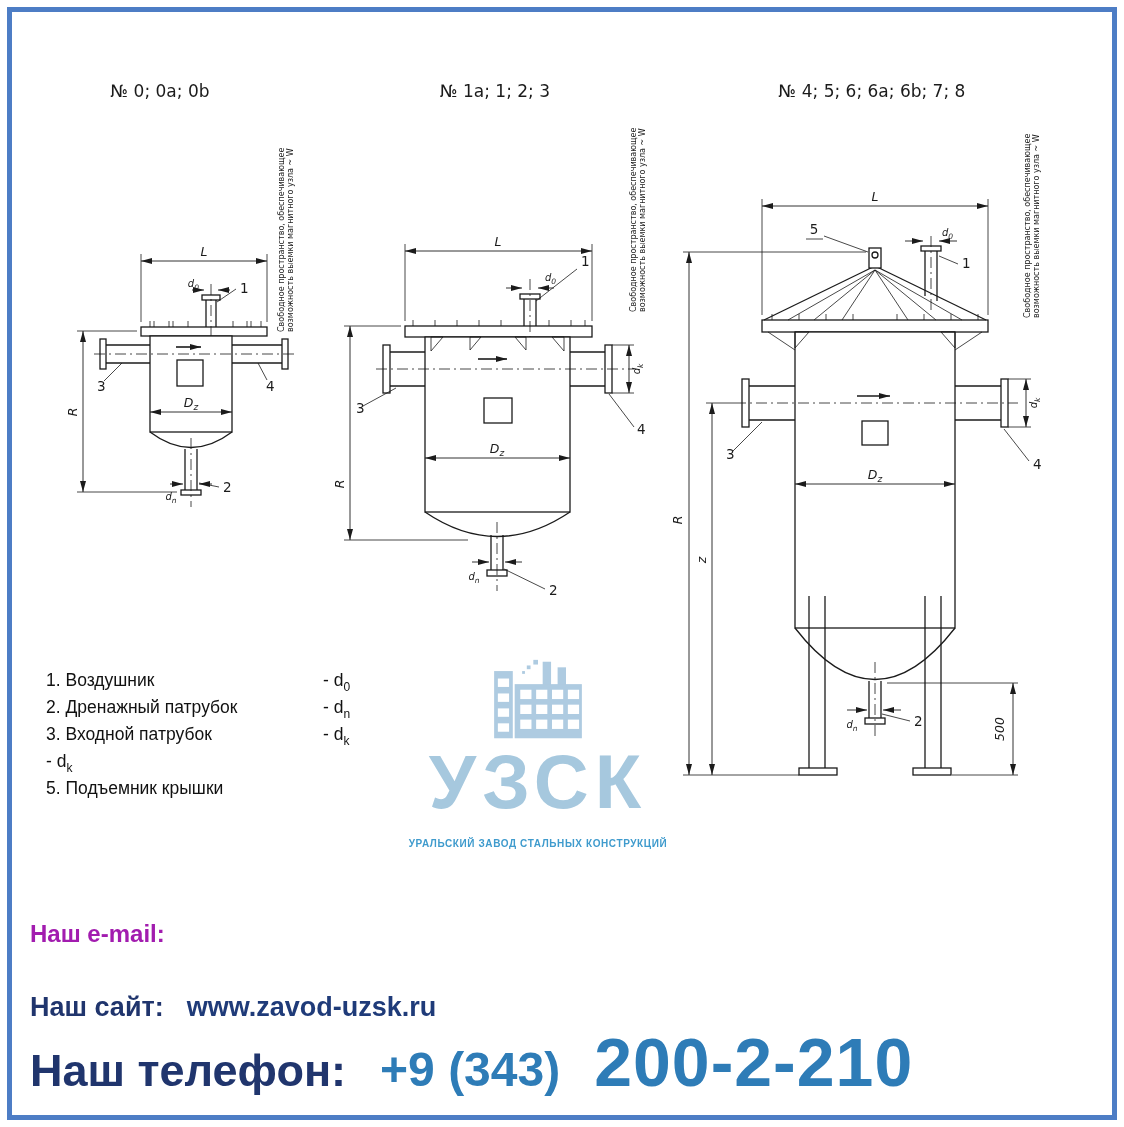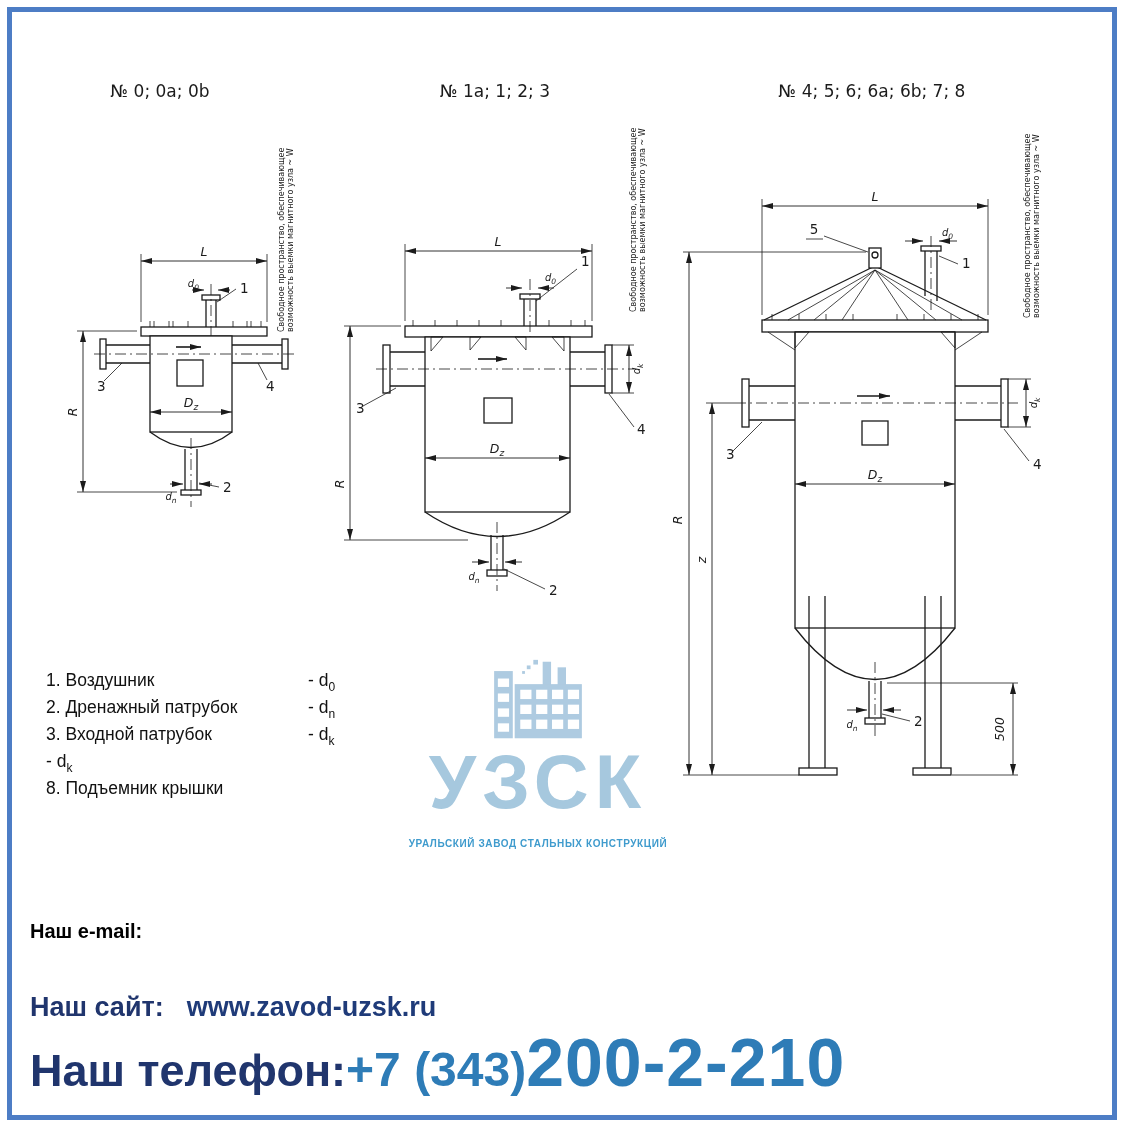--- a/index.html
+++ b/index.html
@@ -18,37 +18,37 @@
   svg .fl { stroke:#1b1b1b; stroke-width:1.6; fill:none; }
   svg text { fill:#1b1b1b; font-family:"DejaVu Sans","Liberation Sans",sans-serif; }
   svg .ttl { font-size:17px; }
   svg .dim { font-size:12.5px; font-style:italic; }
   svg .dims { font-size:10px; font-style:italic; }
   svg .num { font-size:13.5px; }
   svg .note { font-size:8px; }
 
   
   .legend { position:absolute; left:46px; top:670px; width:340px; font-size:17.5px; color:#111; }
-  .legend-row { display:flex; height:27px; align-items:baseline; }
+  .legend-row { display:flex; height:27px; align-items:baseline;gap:15px; }
   .legend-label { width:262px; }
   .legend-dim sub { font-size:12px; }
 
   
   .watermark { position:absolute; left:368px; top:658px; width:340px; text-align:center; }
   .wm-acronym { font-size:76px; font-weight:bold; color:#a6c8de; letter-spacing:6px; line-height:0.95; }
   .wm-caption { font-size:10px; font-weight:bold; color:#3f9bcd; letter-spacing:0.6px; margin-top:20px; white-space:nowrap; }
 
   
   .c-row1 { position:absolute; left:30px; top:920px; display:flex; align-items:baseline; gap:18px; }
-  .c-label1 { font-size:20px; font-weight:bold; color:#000000; }
+  .c-label1 { font-size:24px; font-weight:bold; color:#a21caf; }
   .c-value1 { font-size:25px; font-weight:bold; color:#1d4c90; }
   .c-row2 { position:absolute; left:30px; top:976px; display:flex; align-items:baseline; gap:23px; }
   .c-label2 { font-size:27px; font-weight:bold; color:#20356d; }
   .c-value2 { font-size:27px; font-weight:bold; color:#1f3b79;margin-top:16px; }
-  .c-row3 { position:absolute; left:30px; top:1028px; display:flex; align-items:baseline; }
+  .c-row3 { position:absolute; left:30px; top:1028px; display:flex; align-items:baseline; gap:34px; }
   .c-label3 { font-size:45px; font-weight:bold; color:#20356d; }
   .c-code  { font-size:48px; font-weight:bold; color:#2e7cb7; }
   .c-number{ font-size:68px; font-weight:bold; color:#2e7cb7; letter-spacing:1px; line-height:1; }
 </style>
 </head>
 <body>
 
 <div class="frame"></div>
 
 <svg class="drawing-area" width="1124" height="850" viewBox="0 0 1124 850">
@@ -344,21 +344,21 @@
     <span class="legend-dim"><span>- d</span><sub>n</sub></span>
   </div>
   <div class="legend-row">
     <span class="legend-label">3. Входной патрубок</span>
     <span class="legend-dim"><span>- d</span><sub>k</sub></span>
   </div>
   <div class="legend-row">
     <span class="legend-dim"><span>- d</span><sub>k</sub></span>
   </div>
   <div class="legend-row">
-    <span class="legend-label">8. Подъемник крышки</span>
+    <span class="legend-label">5. Подъемник крышки</span>
     <span class="legend-dim"><span></span><sub></sub></span>
   </div>
 </div>
 
 <div class="watermark">
   <svg width="104" height="84" viewBox="0 0 110 90">
     <g fill="#aecbe1">
       <rect x="60" y="4" width="9" height="26"></rect>
       <rect x="76" y="10" width="9" height="20"></rect>
       <rect x="50" y="2" width="5" height="5"></rect>
@@ -392,15 +392,15 @@
 
 <div class="c-row1">
   <span class="c-label1">Наш e-mail:</span>
 </div>
 <div class="c-row2">
   <span class="c-label2">Наш сайт:</span>
   <span class="c-value2">www.zavod-uzsk.ru</span>
 </div>
 <div class="c-row3">
   <span class="c-label3">Наш телефон:</span>
-  <span class="c-code">+7 (343)</span>
+  <span class="c-code">+9 (343)</span>
   <span class="c-number">200-2-210</span>
 </div>
 
 </body></html>

